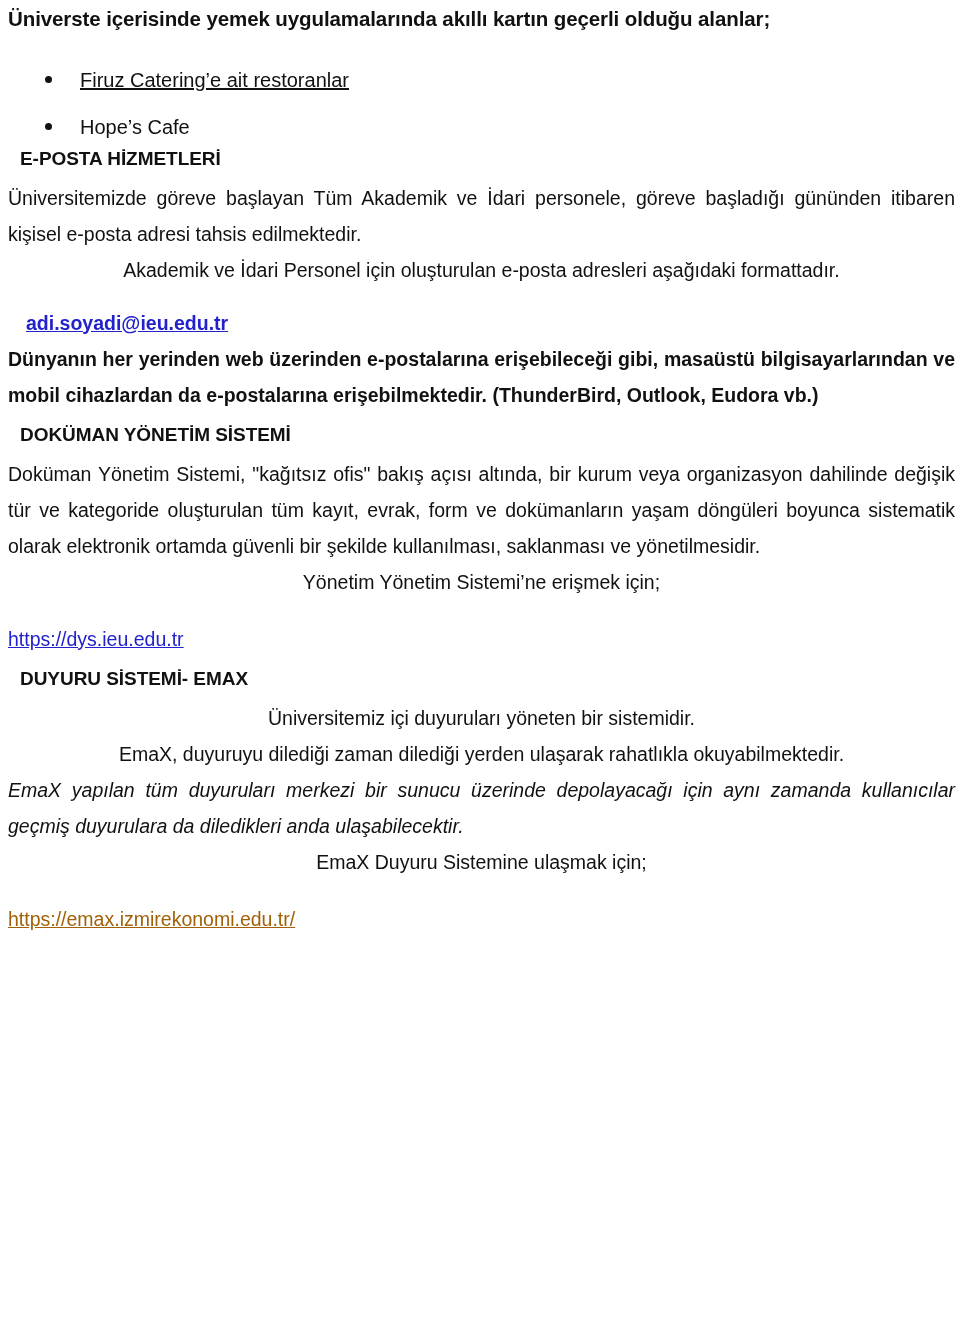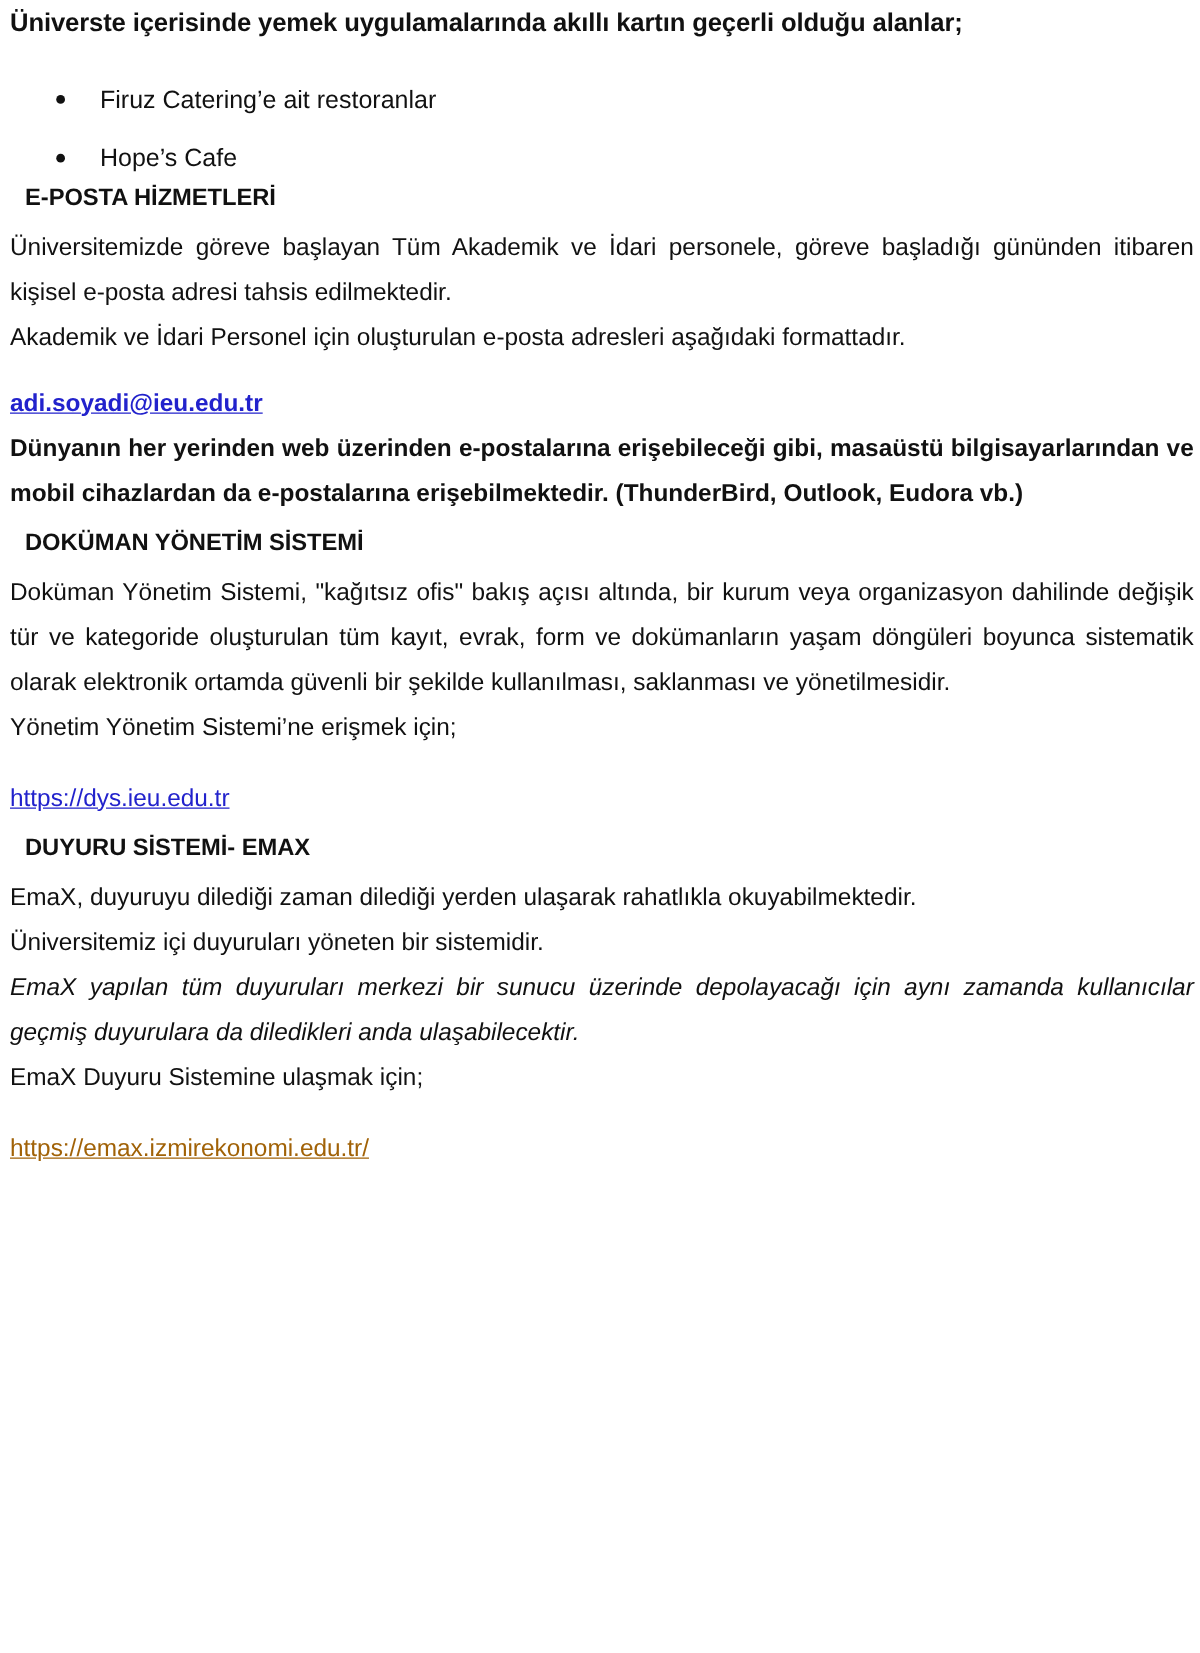--- a/index.html
+++ b/index.html
@@ -56,38 +56,38 @@
   ul.bullets li .bullet-dot {
     position: absolute;
     left: 37px;
     top: 6px;
     width: 7px;
     height: 7px;
     background: #111111;
     border-radius: 50%;
     display: block;
   }
-  li.item-0 { margin-top: 40px; }
+  li.item-0 { margin-top: 40px; text-decoration: underline; }
   li.item-1 { margin-top: 27px; }
 
   h2.section-head {
     font-size: 19px;
     font-weight: bold;
     line-height: 1.0;
     margin: 12px;
     color: #111111;
     letter-spacing: -0.05px;
   }
 
   p.para {
     font-size: 19.5px;
     line-height: 36px;
     margin: 0;
     color: #111111;
-    text-align: left;
+    text-align: center;
   }
   p.para.justified {
     text-align: justify;
     text-align-last: left;
   }
   p.para.bold {
     font-weight: bold;
   }
 
   a.link {
@@ -102,21 +102,21 @@
   a.link.dark {
     color: #a16207;
   }
 
   .blk { display: block; }
 
   
   .sp-eposta-head   { margin-top: 76px; }
   .sp-eposta-p1     { margin-top: 22px; }
   .sp-eposta-p2     { margin-top: 18px; }
-  .sp-mailaddr      { margin-top: 17px; }
+  .sp-mailaddr      { margin-top: 17px; margin-left: 18px; }
   .sp-dunyanin      { margin-top: 20px; }
   .sp-dokuman-head  { margin-top: 22px; }
   .sp-dokuman-p     { margin-top: 20px; }
   .sp-yillik        { margin-top: 22px; }
   .sp-dys-erismek   { margin-top: 20px; }
   .sp-dys-link      { margin-top: 21px; }
   .sp-duyuru-head   { margin-top: 78px; }
   .sp-duyuru-p1     { margin-top: 22px; }
   .sp-duyuru-p2     { margin-top: 19px; }
   .sp-duyuru-p3     { margin-top: 22px; font-style: italic; }
@@ -156,23 +156,23 @@
 
     <p class="para justified sp-dokuman-p">Doküman Yönetim Sistemi, "kağıtsız ofis" bakış açısı altında, bir kurum veya organizasyon dahilinde değişik tür ve kategoride oluşturulan tüm kayıt, evrak, form ve dokümanların yaşam döngüleri boyunca sistematik olarak elektronik ortamda güvenli bir şekilde kullanılması, saklanması ve yönetilmesidir.</p>
 
 
     <p class="para sp-dys-erismek">Yönetim Yönetim Sistemi’ne erişmek için;</p>
 
     <a class="link blk sp-dys-link" href="#">https://dys.ieu.edu.tr</a>
 
     <h2 class="section-head sp-duyuru-head">DUYURU SİSTEMİ- EMAX</h2>
 
+    <p class="para sp-duyuru-p1">Üniversitemiz içi duyuruları yöneten bir sistemidir.</p>
+
     <p class="para sp-duyuru-p2">EmaX, duyuruyu dilediği zaman dilediği yerden ulaşarak rahatlıkla okuyabilmektedir.</p>
-
-    <p class="para sp-duyuru-p1">Üniversitemiz içi duyuruları yöneten bir sistemidir.</p>
 
     <p class="para justified sp-duyuru-p3">EmaX yapılan tüm duyuruları merkezi bir sunucu üzerinde depolayacağı için aynı zamanda kullanıcılar geçmiş duyurulara da diledikleri anda ulaşabilecektir.</p>
 
     <p class="para sp-emax-erismek">EmaX Duyuru Sistemine  ulaşmak için;</p>
 
     <a class="link dark blk sp-emax-link" href="#">https://emax.izmirekonomi.edu.tr/</a>
 
   </div>
 </div>
 

